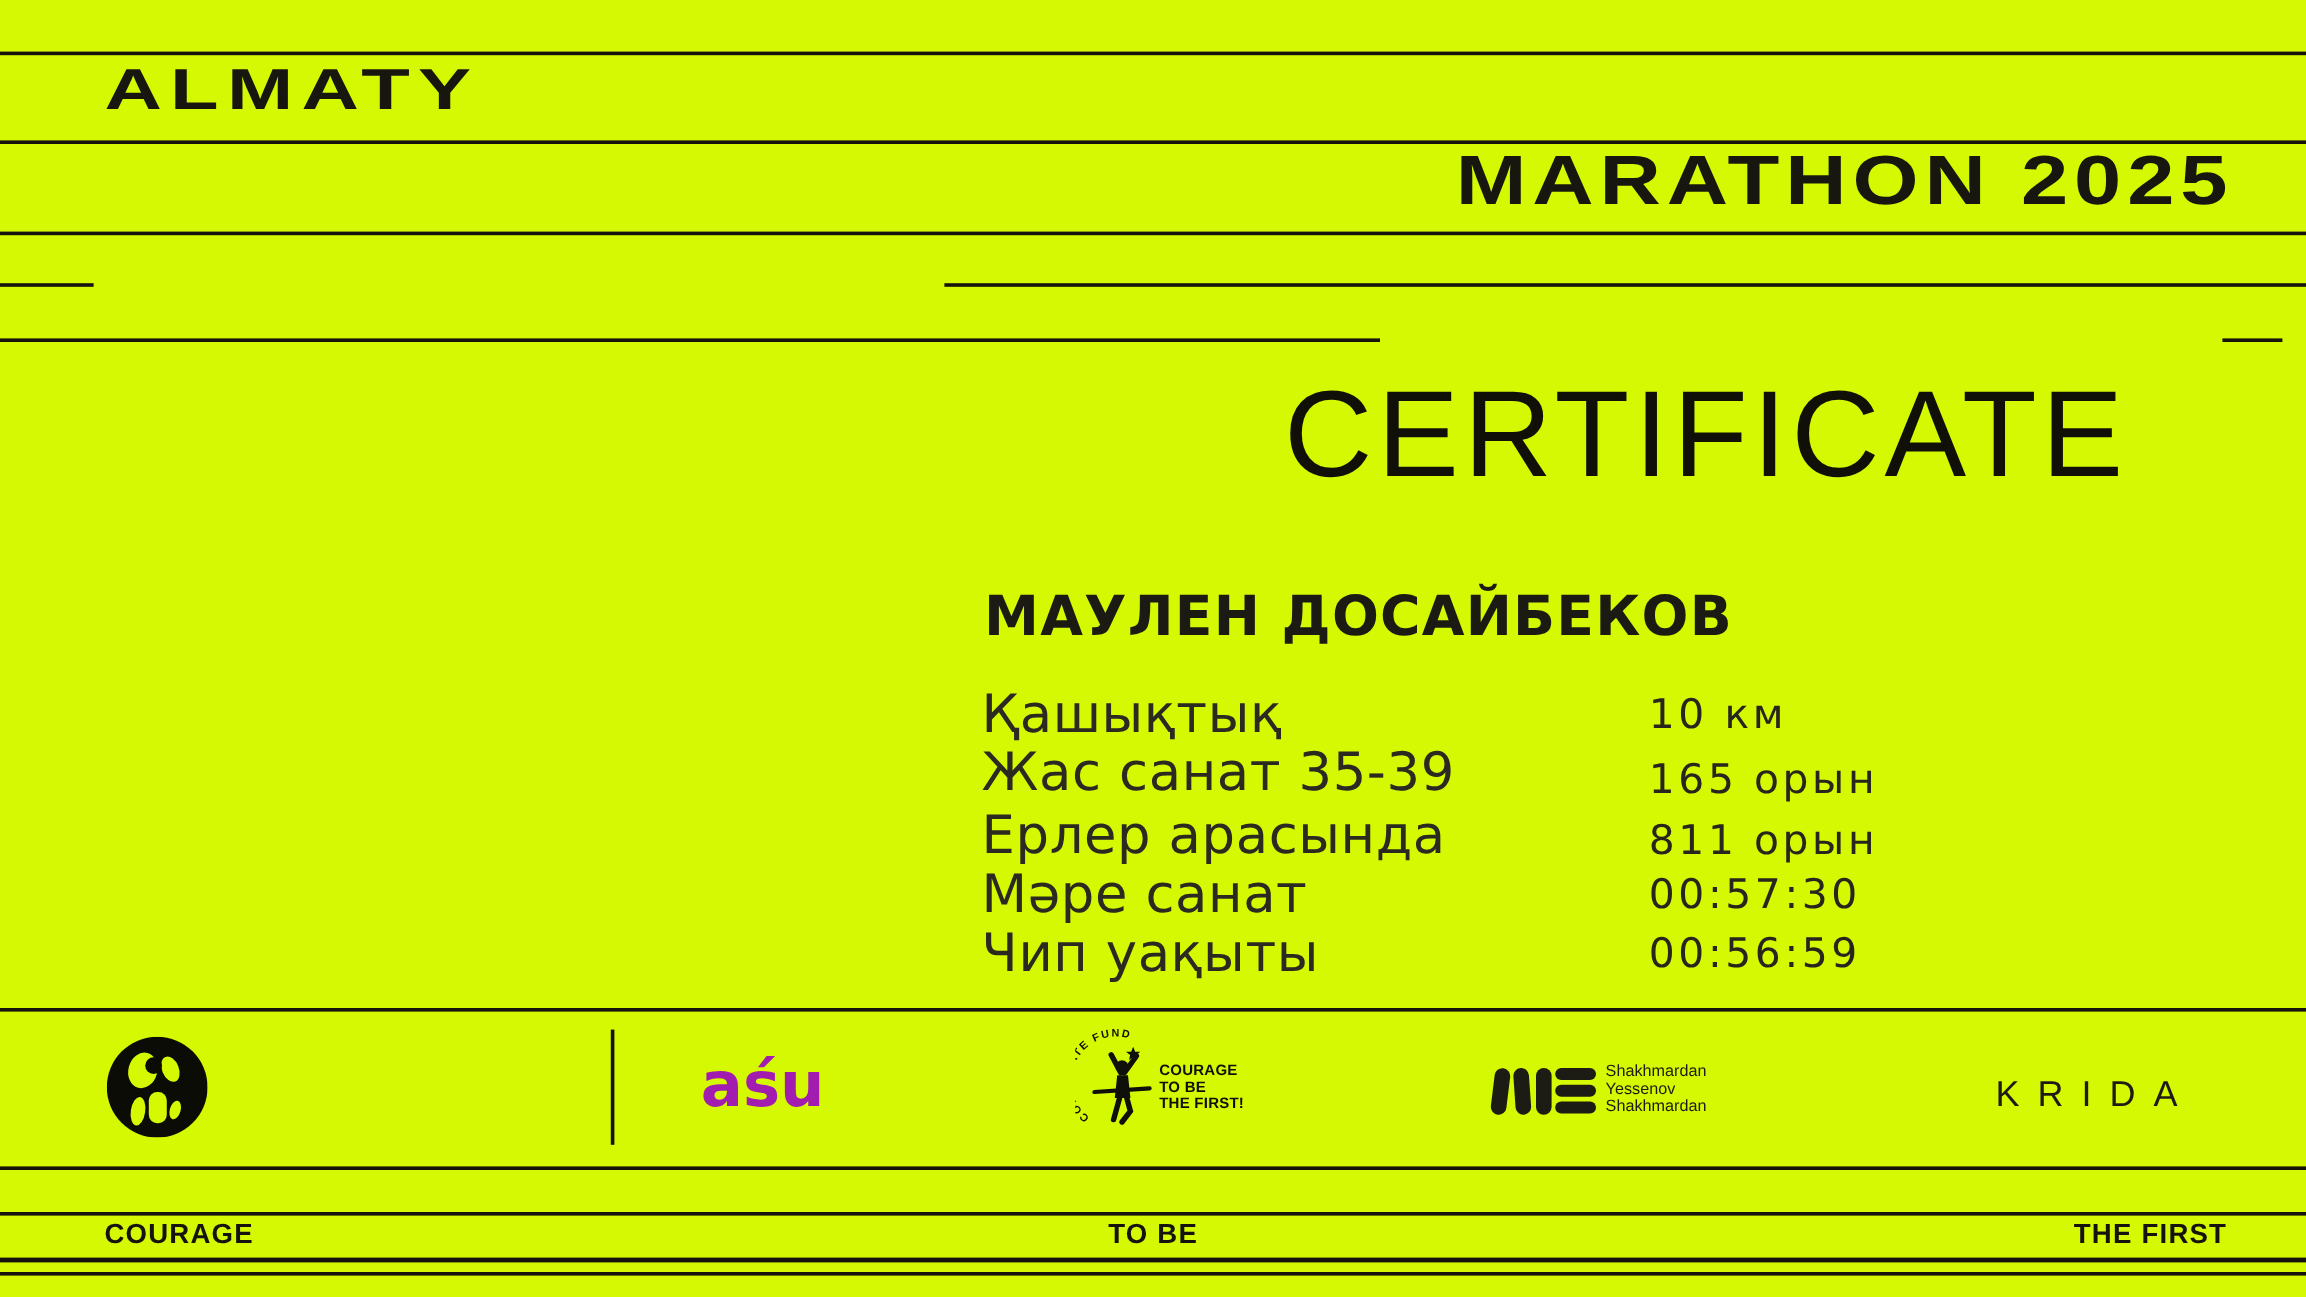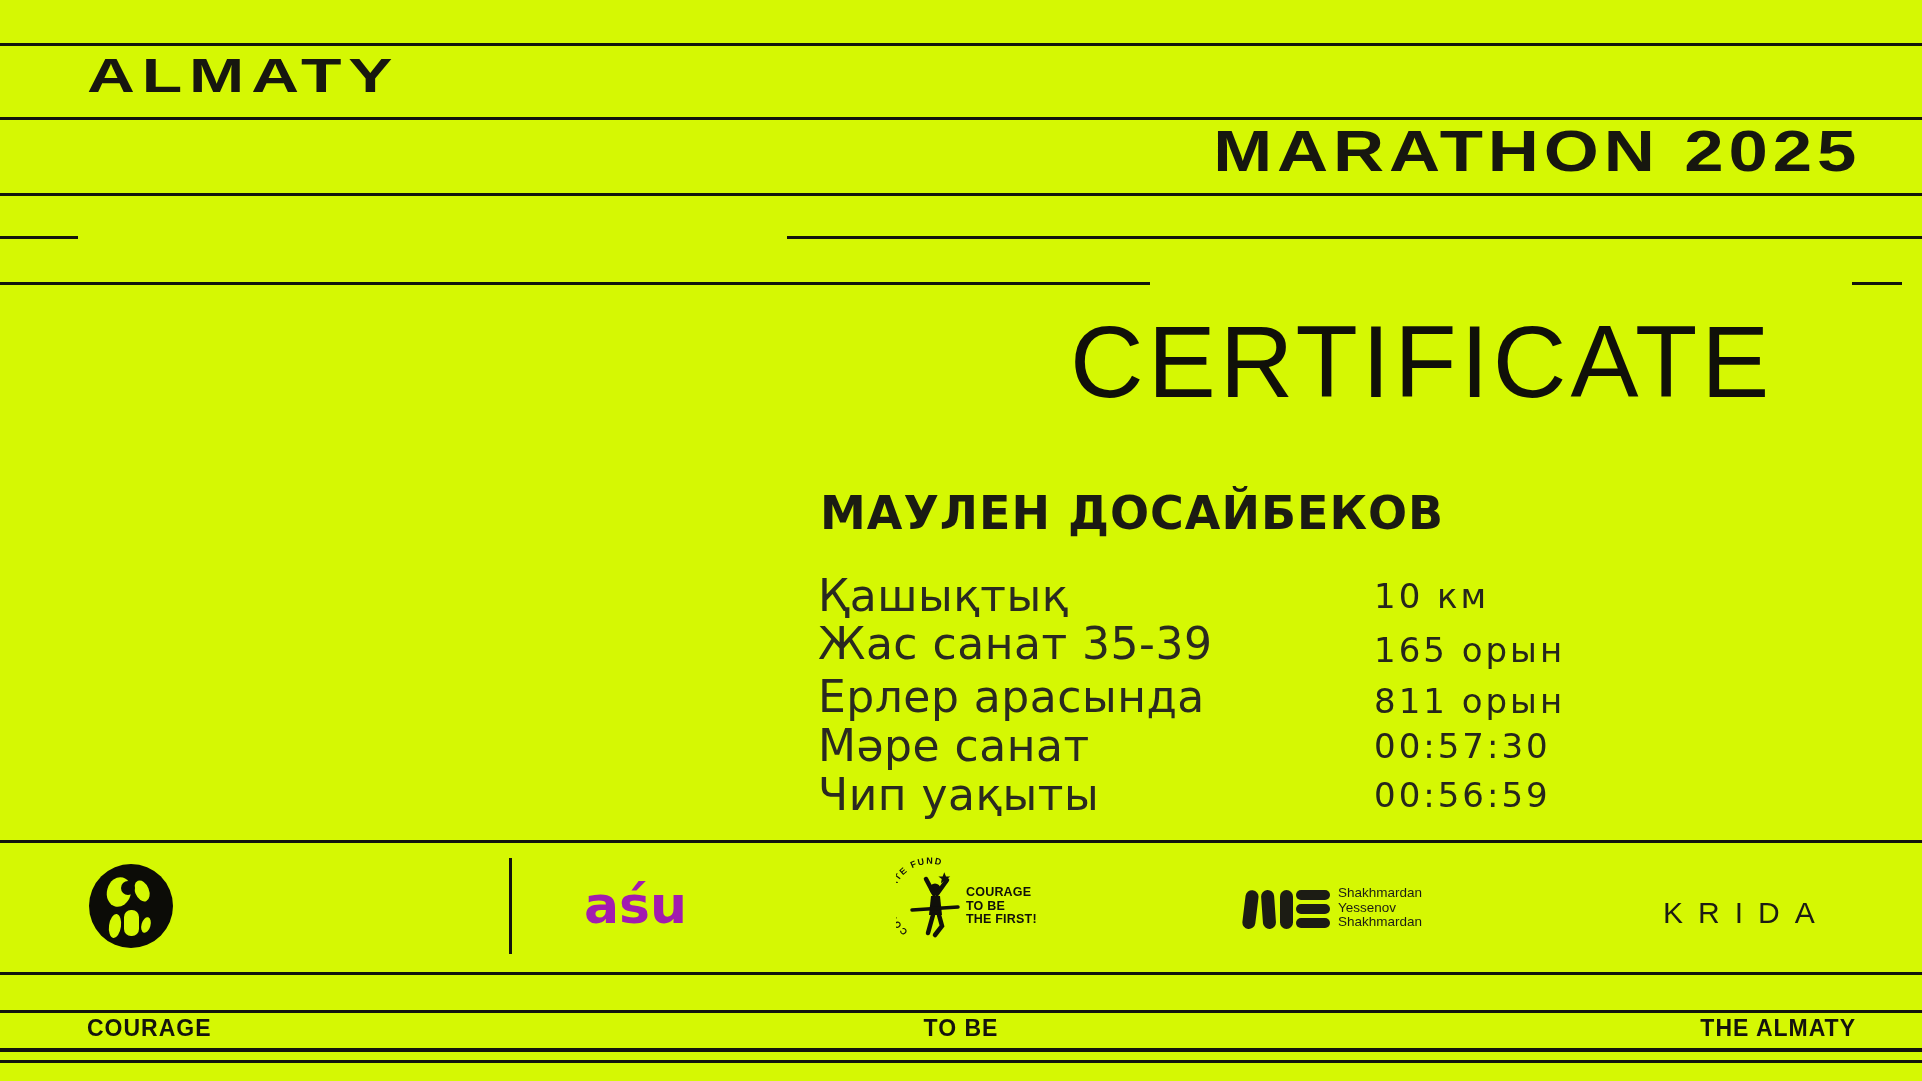--- a/index.html
+++ b/index.html
@@ -166,15 +166,15 @@
   <div class="yessenov-lines">
     <span>Shakhmardan</span>
     <span>Yessenov</span>
     <span>Shakhmardan</span>
   </div>
 
   <div class="krida-text">KRIDA</div>
 
   <div class="bar-word bar-left">COURAGE</div>
   <div class="bar-word bar-center">TO BE</div>
-  <div class="bar-word bar-right">THE ALMATY</div>
+  <div class="bar-word bar-right">THE FIRST</div>
 
 </div>
 
 </body></html>

